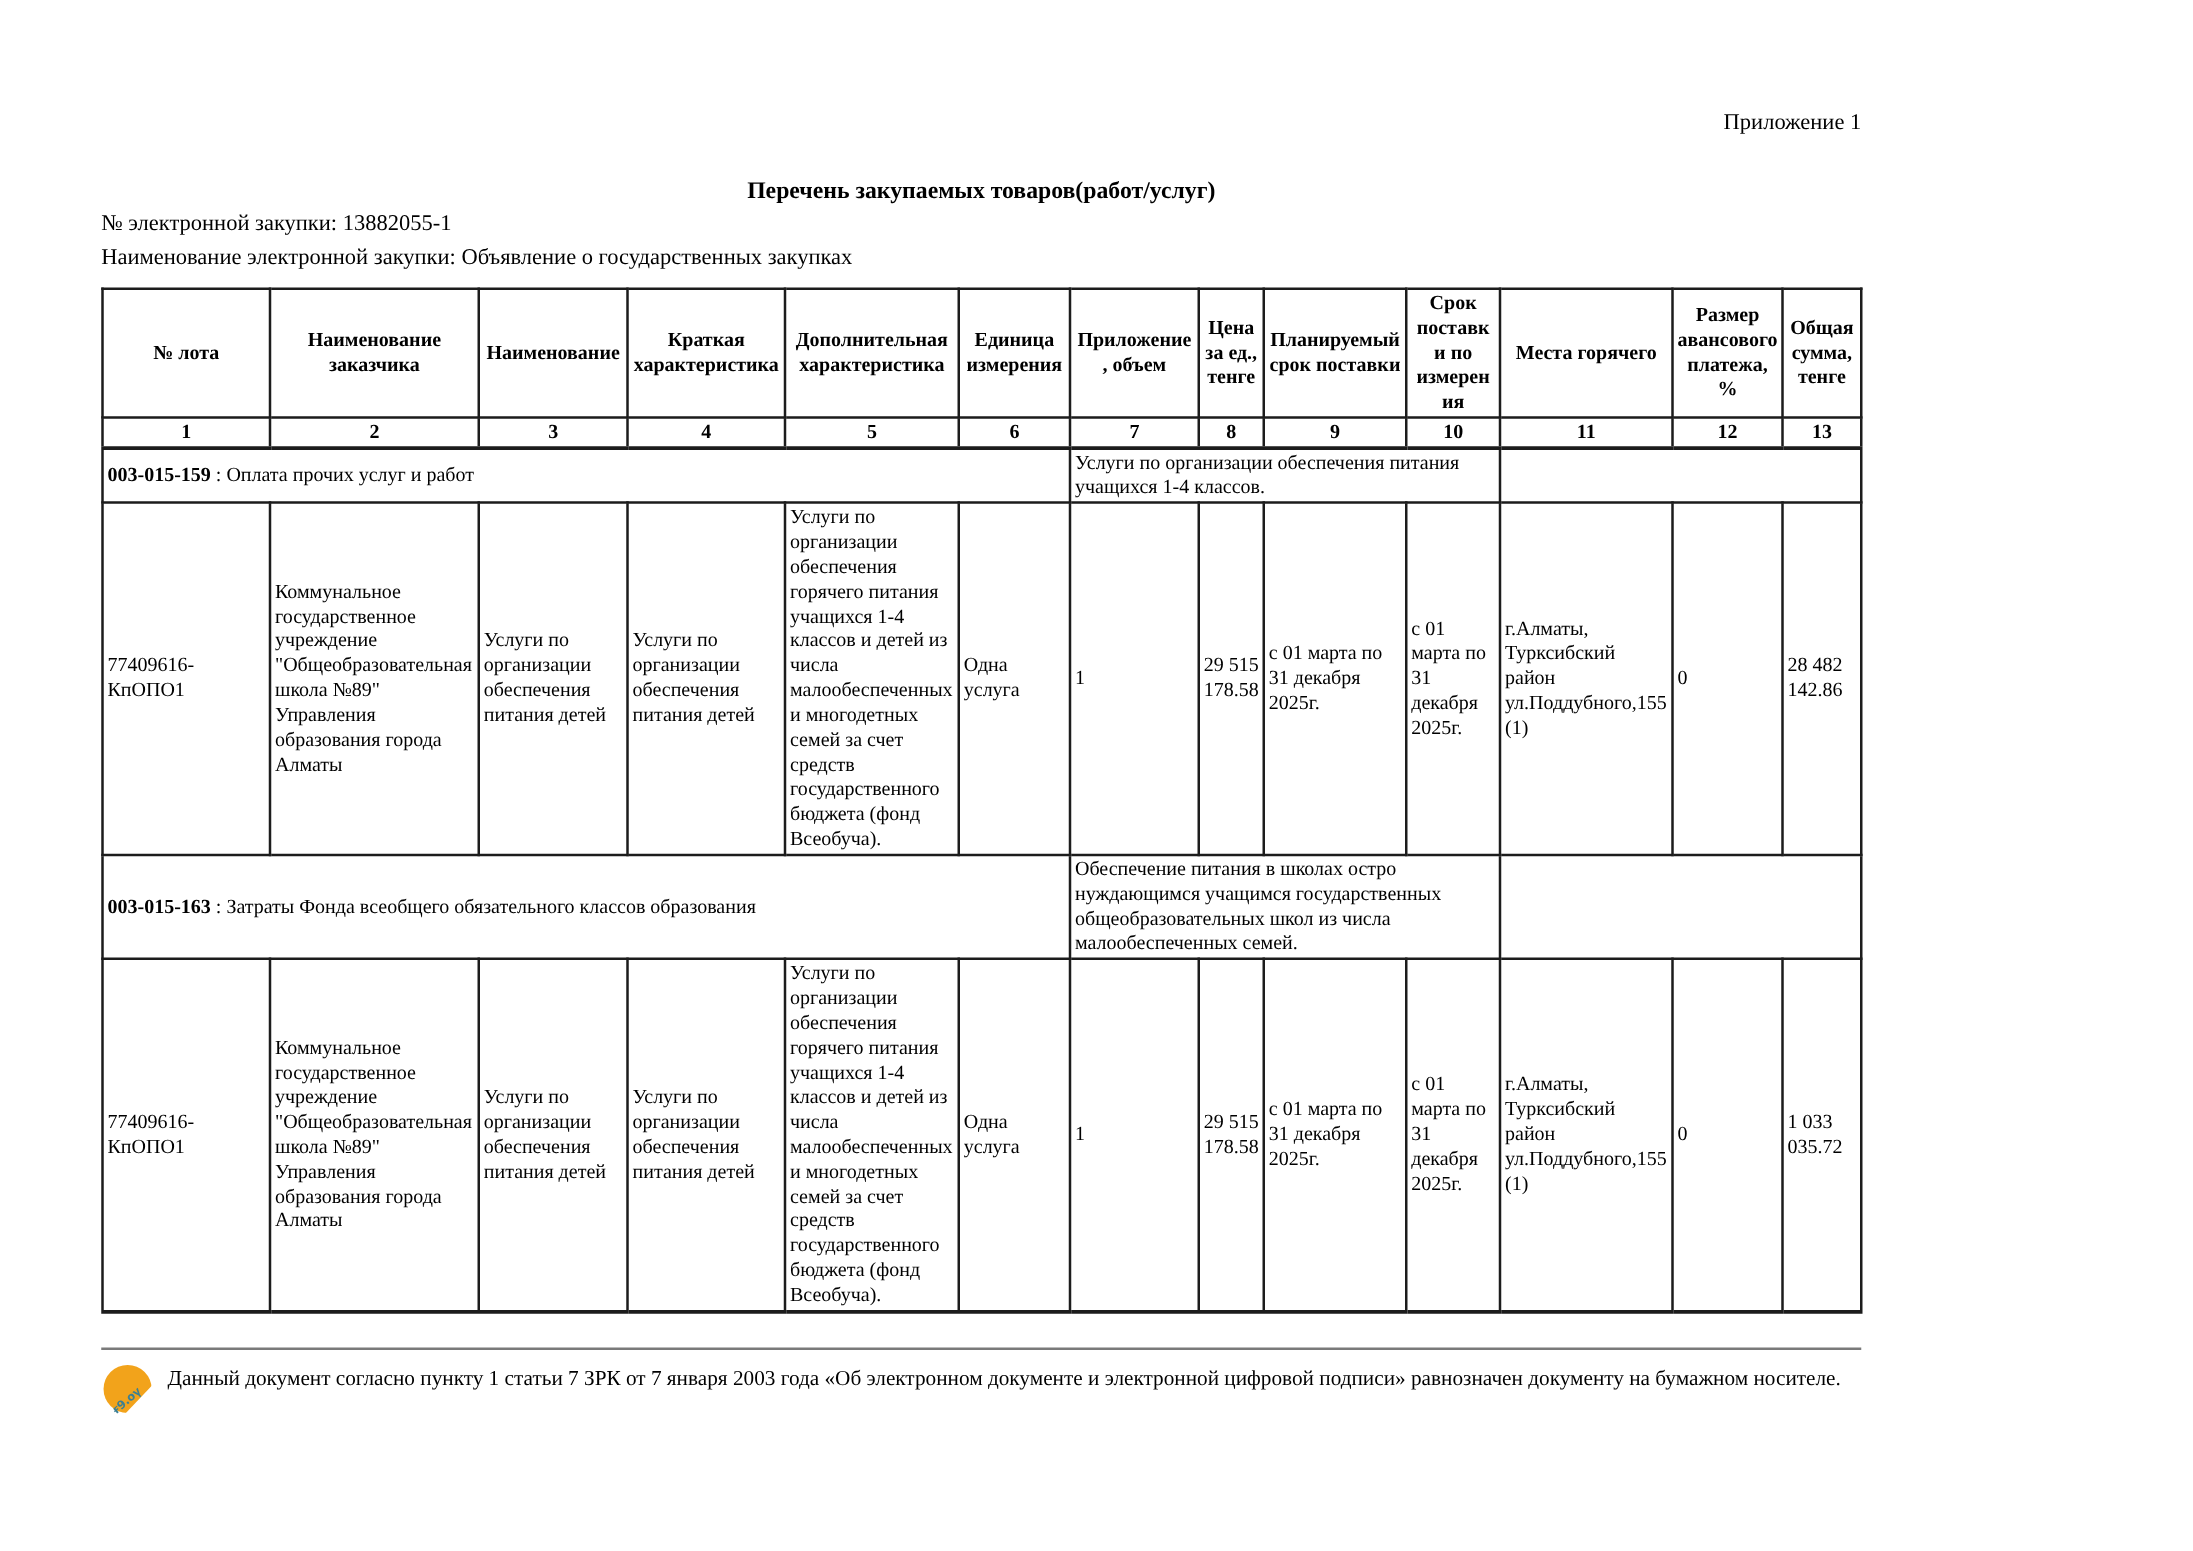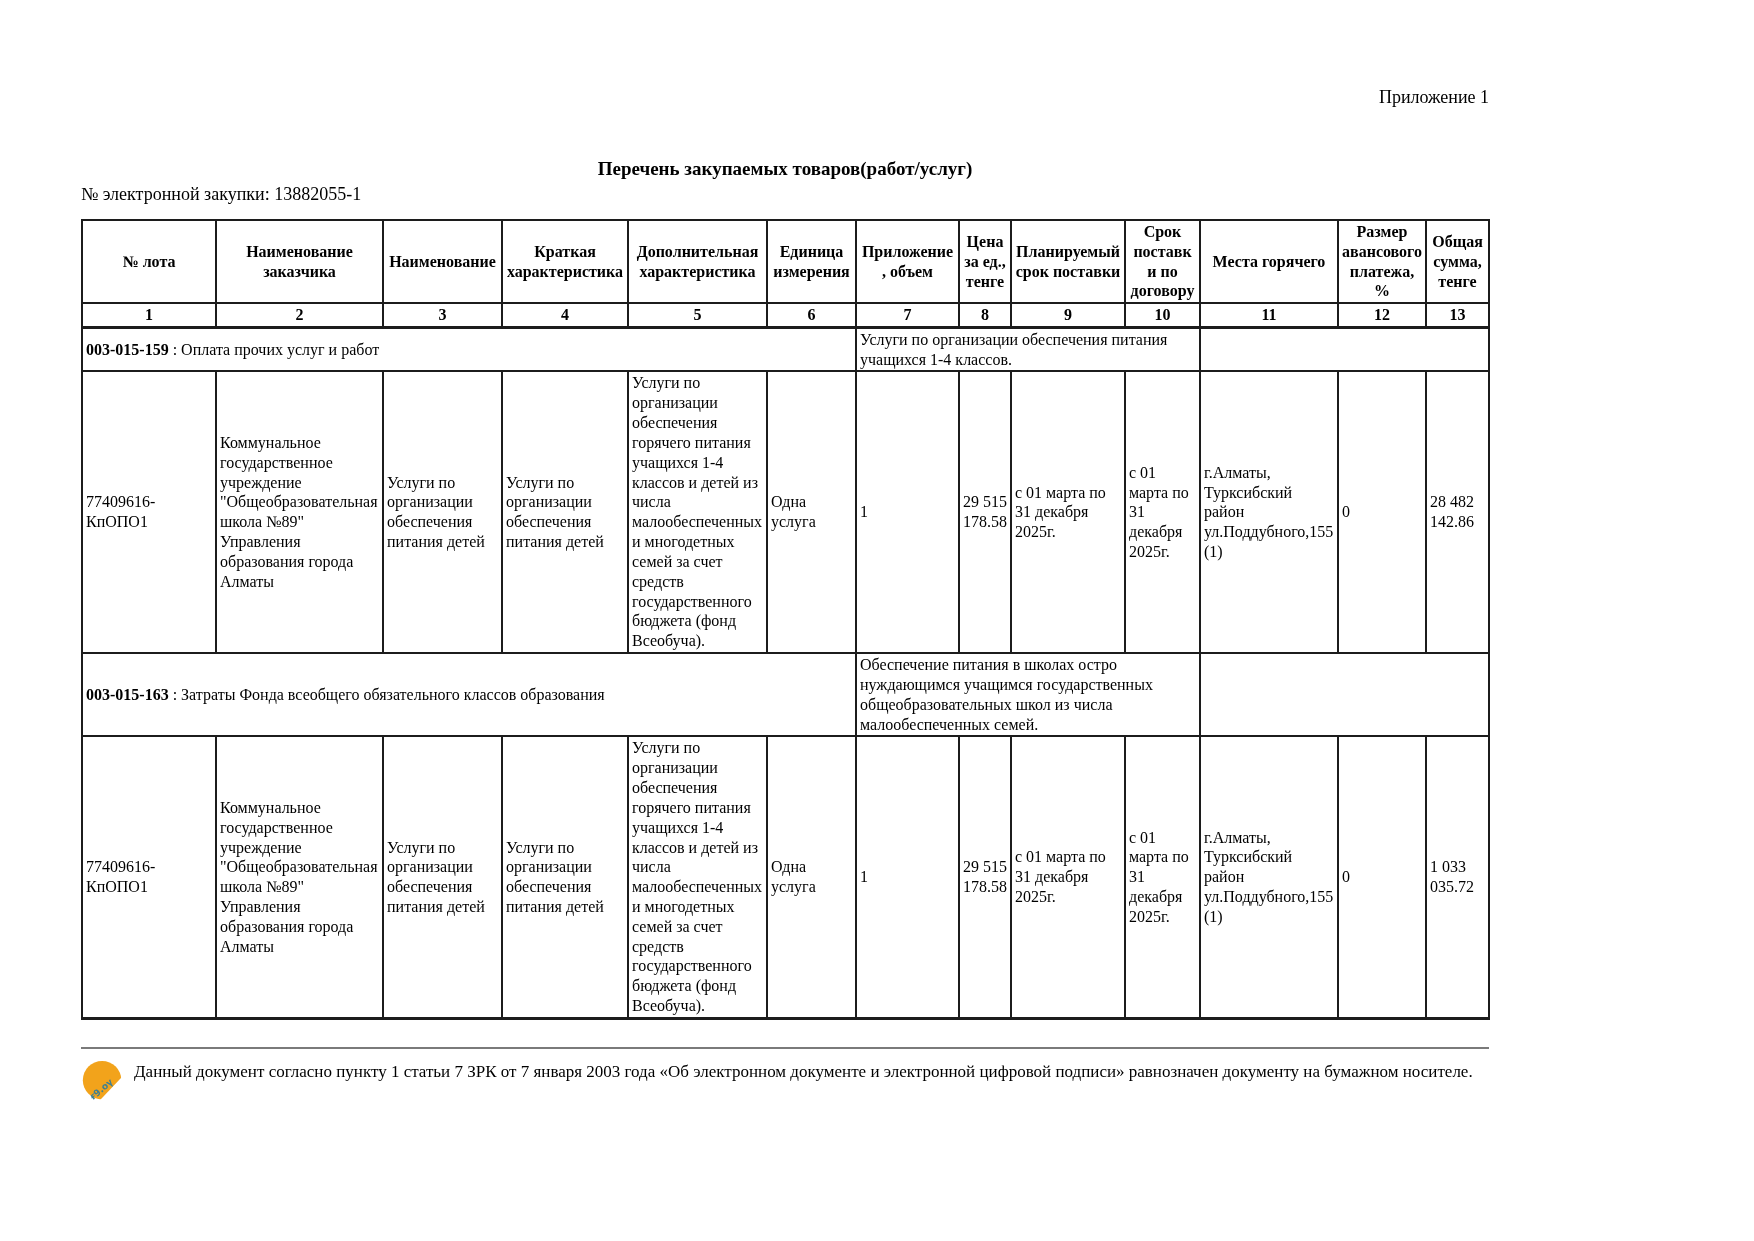--- a/index.html
+++ b/index.html
@@ -6,21 +6,21 @@
   html, body { margin: 0; padding: 0; background: #ffffff; }
   body {
     width: 1754px; height: 1241px;
     font-family: "Liberation Serif", "DejaVu Serif", serif;
     color: #000;
   }
   .page { position: relative; width: 1754px; height: 1241px; overflow: hidden; background: #fff; }
   .content { position: absolute; left: 81px; top: 0; width: 1408px; }
 
   .appendix { margin-top: 86px; text-align: right; font-size: 18px; line-height: 22px; }
-  .doc-title { margin-top: 49px; text-align: center; font-weight: bold; font-size: 19px; line-height: 24px; }
+  .doc-title { margin-top: 33px; text-align: center; font-weight: bold; font-size: 19px; line-height: 24px; }
   .meta { font-size: 18px; line-height: 27px; }
   .meta div { white-space: nowrap; }
 
   table.goods {
     margin-top: 11px;
     width: 1408px;
     border-collapse: collapse;
     table-layout: fixed;
   }
   table.goods th, table.goods td {
@@ -56,20 +56,21 @@
 
 <div class="page">
   <div class="content">
 
     <div class="appendix">Приложение 1</div>
 
     <div class="doc-title">Перечень закупаемых товаров(работ/услуг)</div>
 
     <div class="meta">
       <div>№ электронной закупки: 13882055-1</div>
+      <div>Наименование электронной закупки: Объявление о государственных закупках</div>
     </div>
 
     <table class="goods">
       <colgroup>
         <col style="width:134px">
           <col style="width:167px">
           <col style="width:119px">
         <col style="width:126px">
           <col style="width:139px">
           <col style="width:89px">
@@ -85,21 +86,21 @@
         <tr class="header-row">
           <th>№ лота</th>
           <th>Наименование заказчика</th>
           <th>Наименование</th>
           <th>Краткая характеристика</th>
           <th>Дополнительная характеристика</th>
           <th>Единица измерения</th>
           <th>Приложение, объем</th>
           <th>Цена за ед., тенге</th>
           <th>Планируемый срок поставки</th>
-          <th>Срок поставки по договору</th>
+          <th>Срок поставки по измерения</th>
           <th>Места горячего</th>
           <th>Размер авансового платежа, %</th>
           <th>Общая сумма, тенге</th>
         </tr>
         <tr class="num-row">
           <th>1</th>
           <th>2</th>
           <th>3</th>
           <th>4</th>
           <th>5</th>

